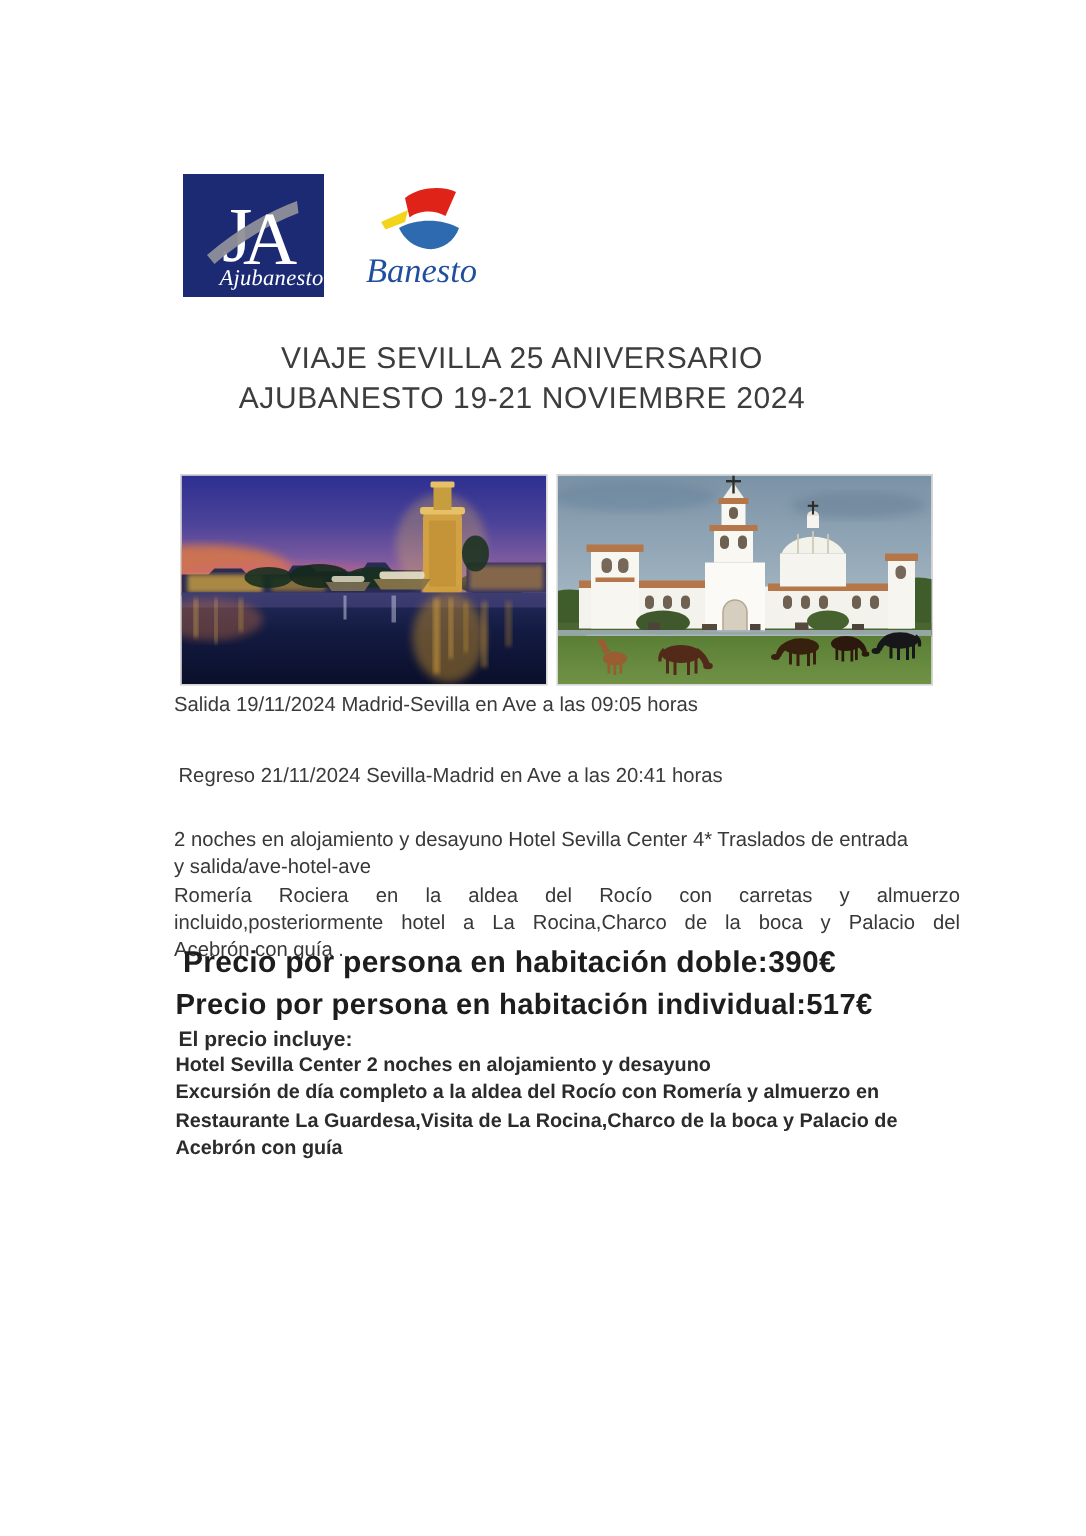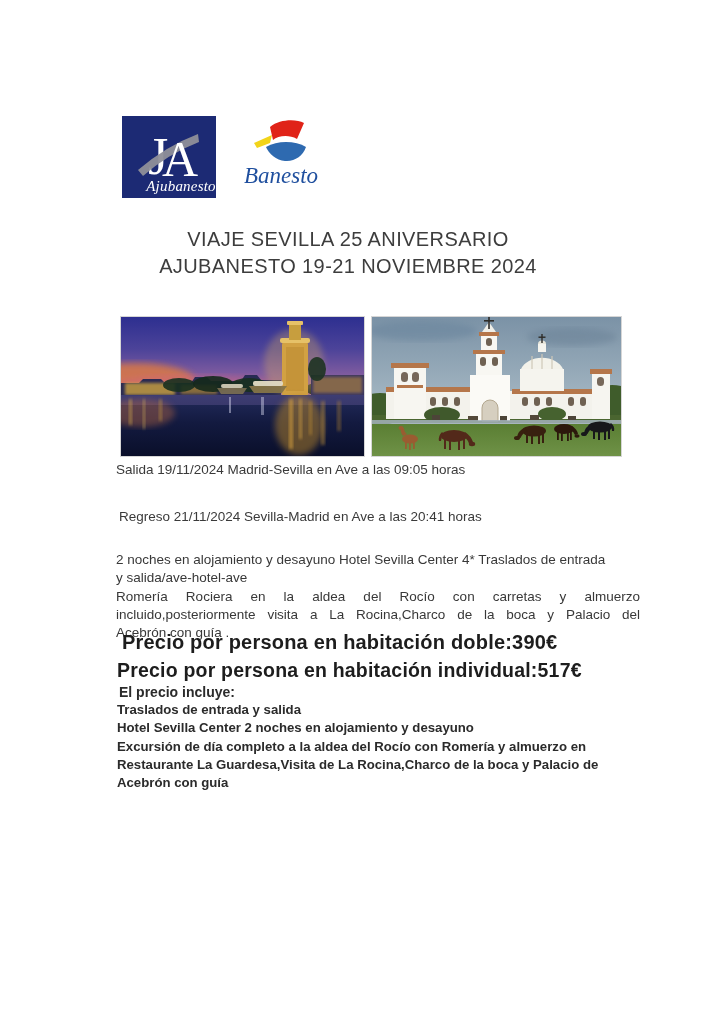--- a/index.html
+++ b/index.html
@@ -15,21 +15,21 @@
     display:flex;flex-direction:column;align-items:center;justify-content:flex-end;
     padding-bottom:4px;box-sizing:border-box;
   }
   .logo-ajub svg{margin-bottom:-4px;}
   .ajub-label{
     color:#ffffff;font-family:"Liberation Serif","DejaVu Serif",serif;
     font-style:italic;font-size:15px;line-height:16px;letter-spacing:0.2px;margin-left:24px;
   }
   .logo-ban{
     width:104px;height:82px;display:flex;flex-direction:column;align-items:center;
-    justify-content:flex-start;padding-top:1px;box-sizing:border-box;
+    justify-content:center;padding-top:1px;box-sizing:border-box;
   }
   .ban-label{
     font-family:"Liberation Serif","DejaVu Serif",serif;font-style:italic;
     font-size:23px;line-height:24px;color:#1f4f9e;margin-top:-1px;
   }
   
   .title{
     position:absolute;top:226px;left:-14px;width:724px;text-align:center;
     font-size:20px;line-height:27px;color:#3d3d3d;letter-spacing:0.4px;font-weight:400;
   }
@@ -256,29 +256,28 @@
     </div>
   </div>
 
   <div class="salida">Salida 19/11/2024 Madrid-Sevilla en Ave a las 09:05 horas</div>
   <div class="regreso">Regreso 21/11/2024 Sevilla-Madrid en Ave a las 20:41 horas</div>
 
   <div class="details">
     <div>2 noches en alojamiento y desayuno Hotel Sevilla Center 4* Traslados de entrada</div>
     <div>y salida/ave-hotel-ave</div>
     <div class="line-just">Romería Rociera en la aldea del Rocío con carretas y almuerzo</div>
-    <div class="line-just">incluido,posteriormente visita a La Rocina,Charco de la boca y Palacio del</div>
+    <div class="line-just">incluido,posteriormente hotel a La Rocina,Charco de la boca y Palacio del</div>
     <div>Acebrón con guía .</div>
   </div>
 
   <div class="price-double">Precio por persona en habitación doble:390€</div>
   <div class="price-individual">Precio por persona en habitación individual:517€</div>
 
   <div class="inc-heading">El precio incluye:</div>
   <div class="inc-lines">
-    <div>Traslados de entrada y salida</div>
     <div>Hotel Sevilla Center 2 noches en alojamiento y desayuno</div>
     <div>Excursión de día completo a la aldea del Rocío con Romería y almuerzo en</div>
     <div>Restaurante La Guardesa,Visita de La Rocina,Charco de la boca y Palacio de</div>
     <div>Acebrón con guía</div>
   </div>
 
 </div>
 
 </body></html>

